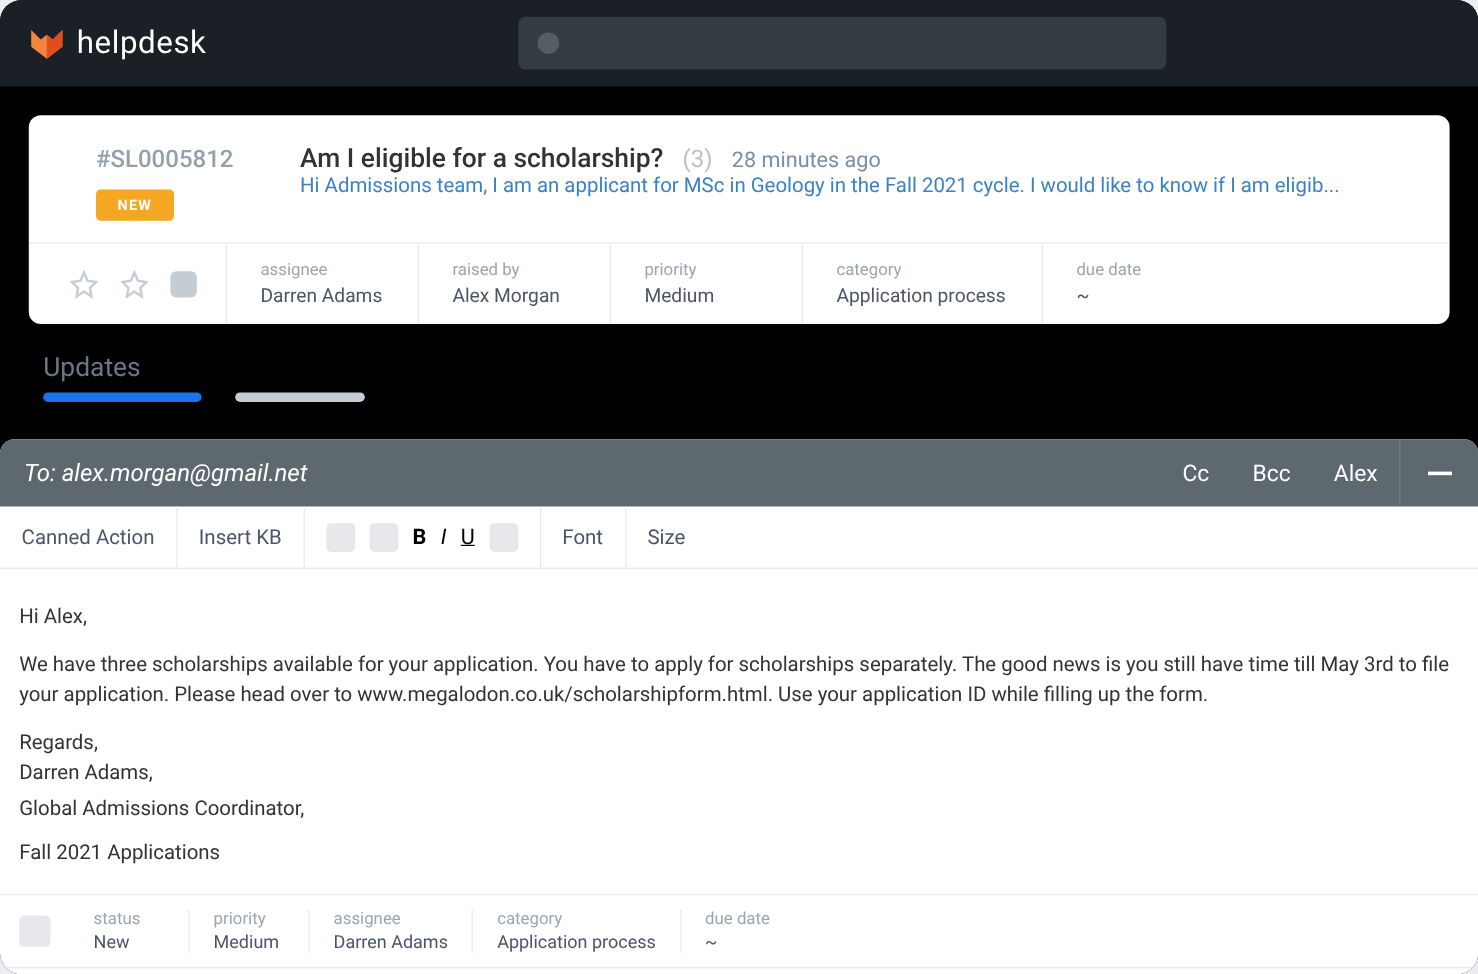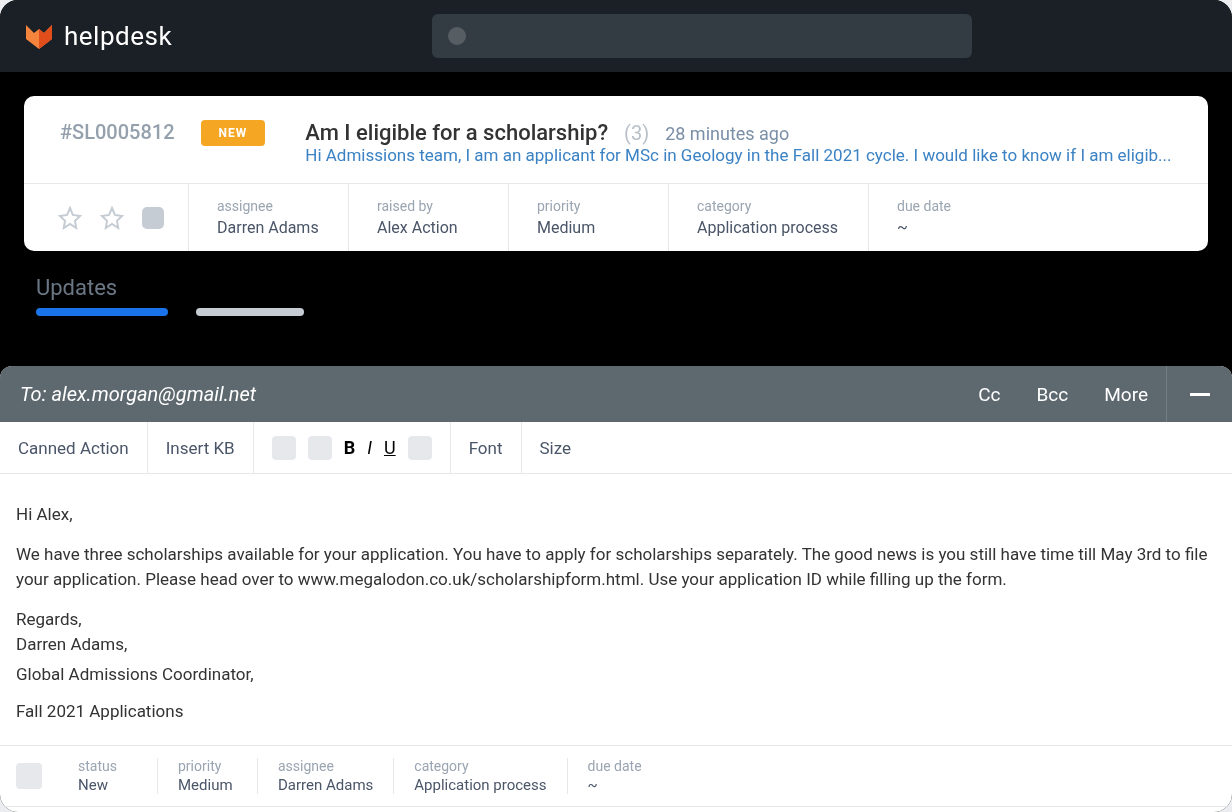--- a/index.html
+++ b/index.html
@@ -61,23 +61,25 @@
   box-shadow: 0 2px 6px rgba(0,0,0,0.08);
   overflow: hidden;
 }
 .ticket-head {
   padding: 24px 36px 18px 36px;
   display: flex;
   gap: 40px;
 }
 .ticket-left {
   display: flex;
+  flex-direction: column;
   align-items: flex-start;
-  gap: 26px;
+  gap: 14px;
   min-width: 130px;
+  margin-left: 20px;
 }
 .ticket-id {
   color: #94a0ac;
   font-size: 20px;
   font-weight: 500;
 }
 .badge-new {
   background: #f5a623;
   color: #fff;
   font-size: 12px;
@@ -347,21 +349,21 @@
             </svg>
           <div class="square-icon"></div>
         </div>
         <div class="meta-cols">
           <div class="meta-col">
             <span class="meta-label">assignee</span>
             <span class="meta-value">Darren Adams</span>
           </div>
           <div class="meta-col">
             <span class="meta-label">raised by</span>
-            <span class="meta-value">Alex Action</span>
+            <span class="meta-value">Alex Morgan</span>
           </div>
           <div class="meta-col">
             <span class="meta-label">priority</span>
             <span class="meta-value">Medium</span>
           </div>
           <div class="meta-col">
             <span class="meta-label">category</span>
             <span class="meta-value">Application process</span>
           </div>
           <div class="meta-col">
@@ -381,21 +383,21 @@
 
   <div class="compose">
     <div class="compose-header">
       <div class="compose-to">
         <span>To:</span>
         <span>alex.morgan@gmail.net</span>
       </div>
       <div class="compose-actions">
         <span class="compose-action">Cc</span>
         <span class="compose-action">Bcc</span>
-        <span class="compose-action">More</span>
+        <span class="compose-action">Alex</span>
         <div class="compose-min">
           <div class="minus-icon"></div>
         </div>
       </div>
     </div>
 
     <div class="toolbar">
       <div class="toolbar-btn">Canned Action</div>
       <div class="toolbar-btn">Insert KB</div>
       <div class="toolbar-group">

